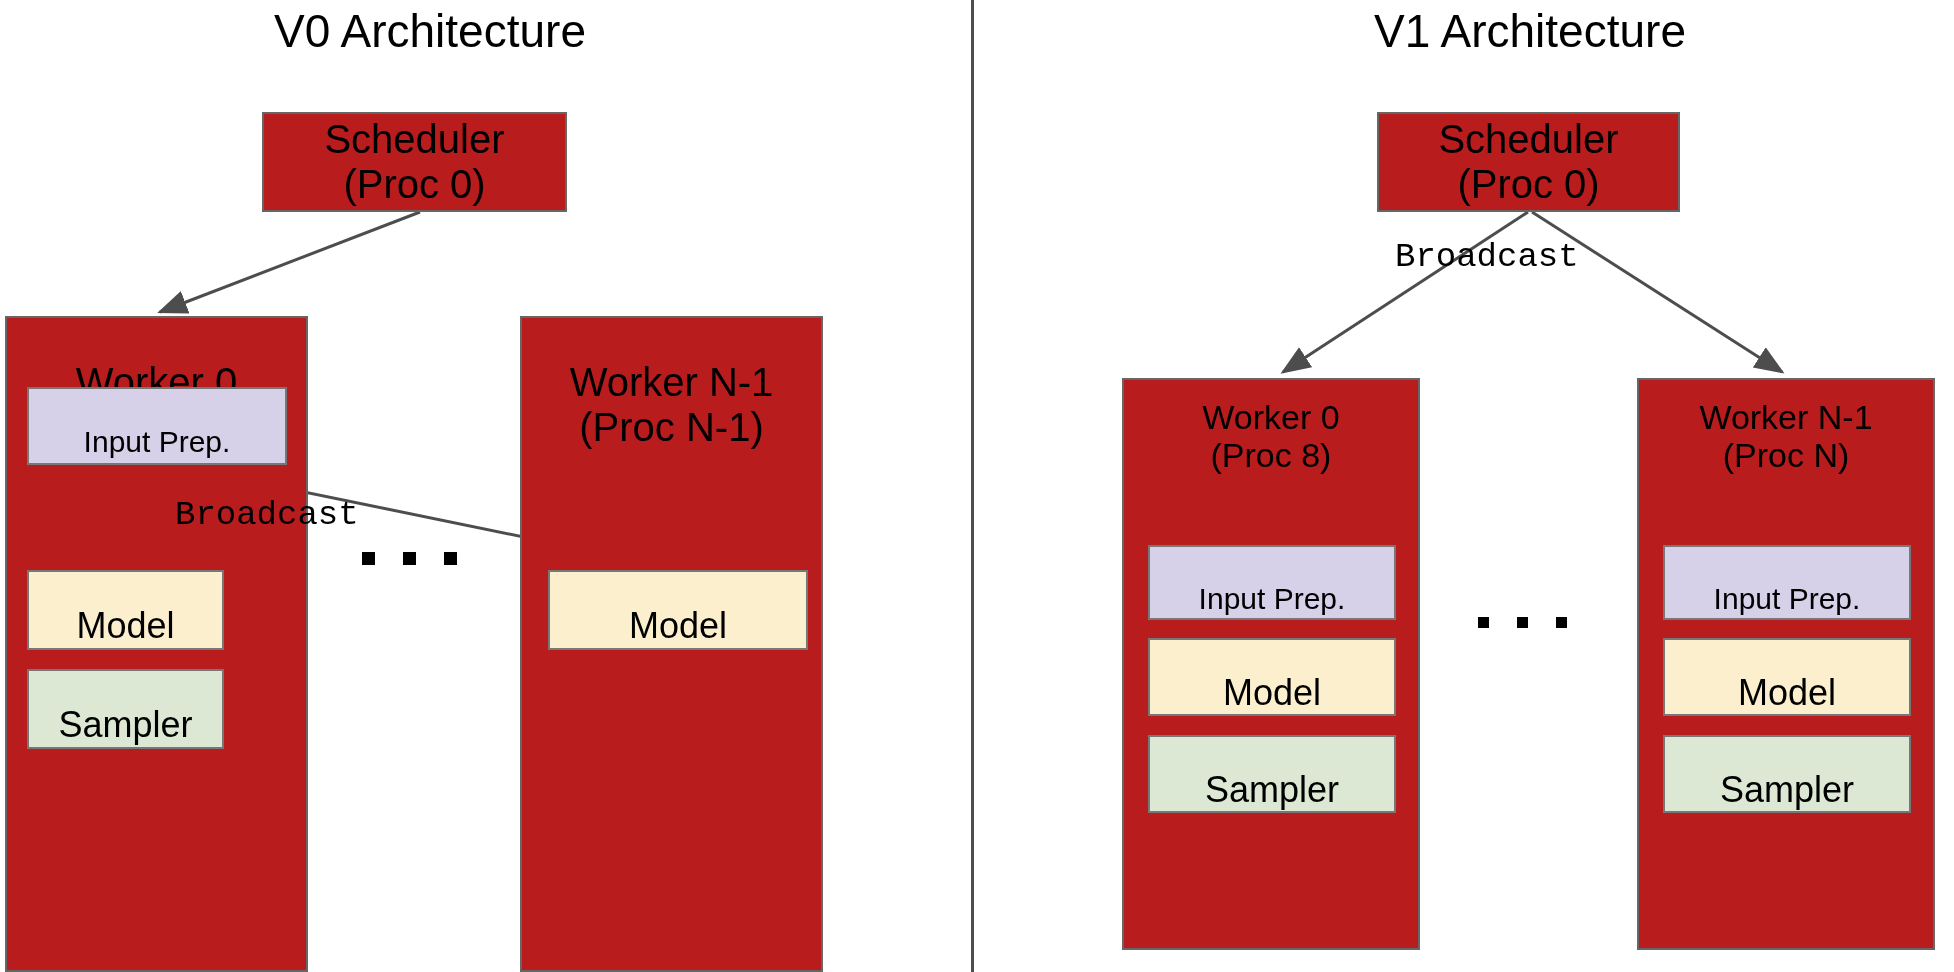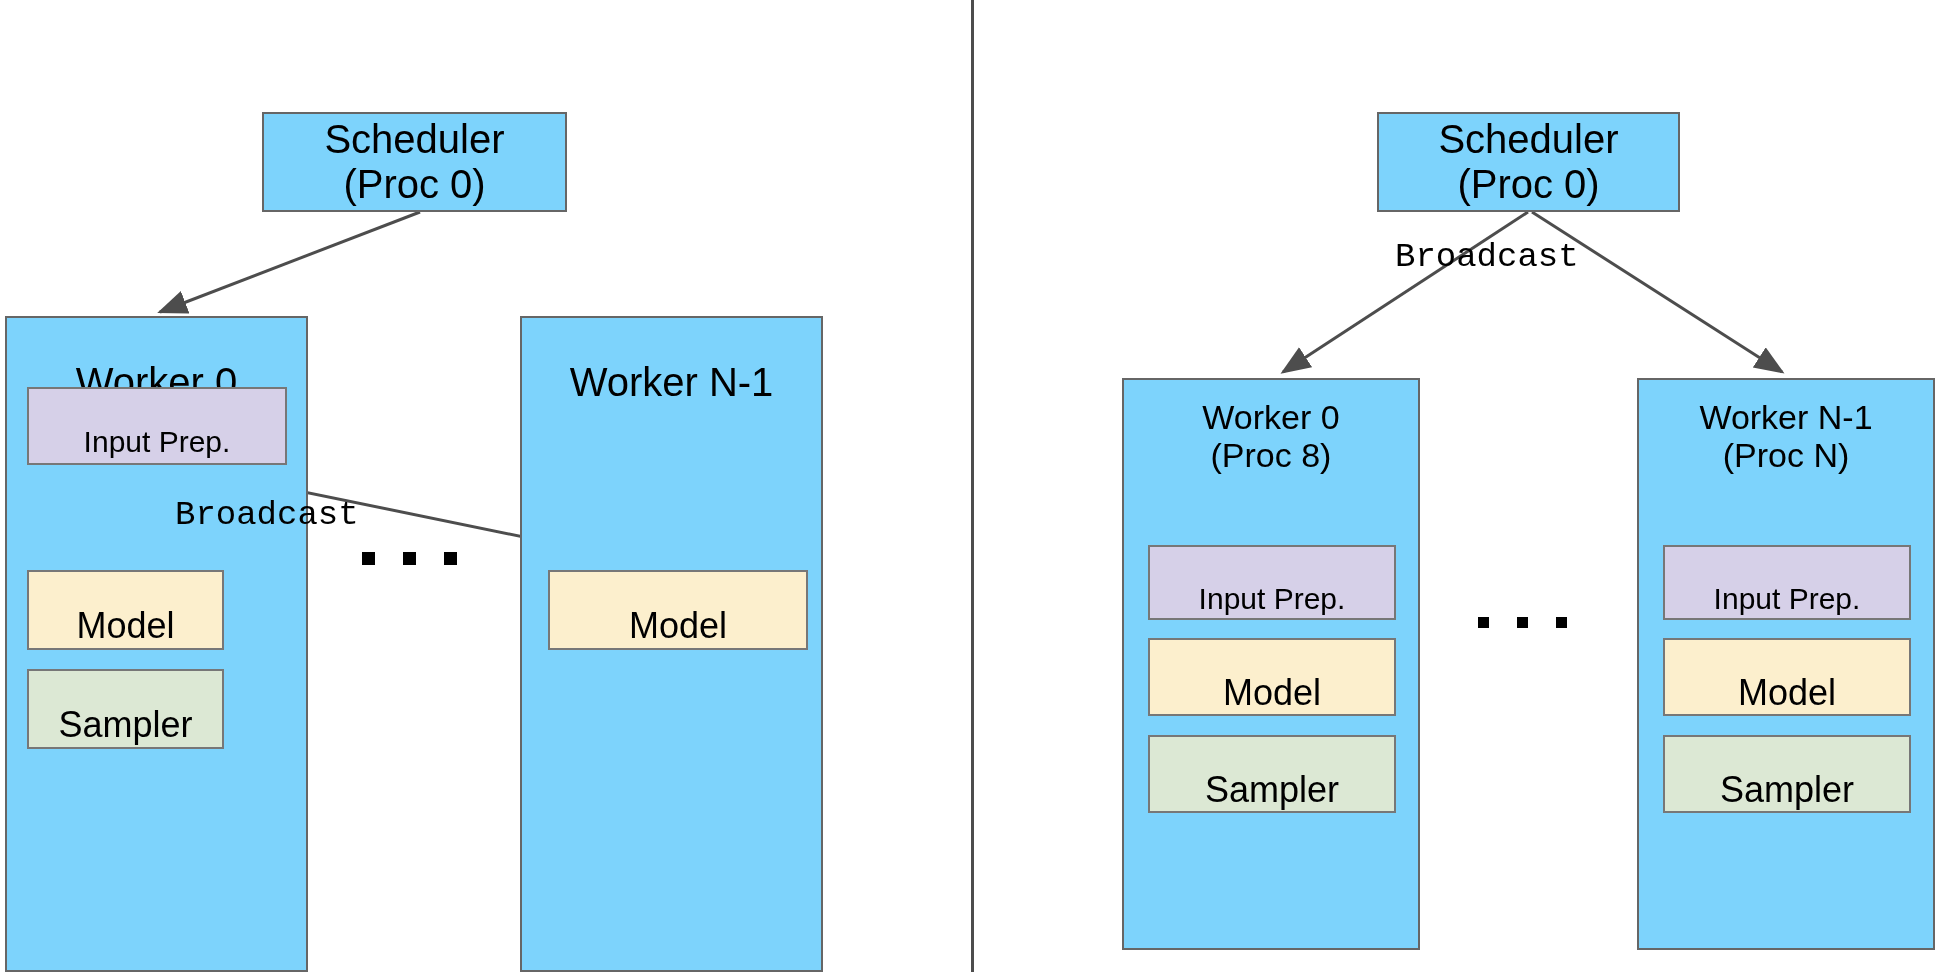--- a/index.html
+++ b/index.html
@@ -30,21 +30,21 @@
   }
   .box {
     position: absolute;
     box-sizing: border-box;
     border: 2px solid #666666;
     display: flex;
     flex-direction: column;
     align-items: center;
   }
   .container-box {
-    background: #7dd3fc;
+    background: #b91c1c;
   }
   .node-label {
     font-size: 40px;
     line-height: 1.12;
     text-align: center;
     white-space: nowrap;
     color: #000;
   }
   .node-label.small {
     font-size: 34px;
@@ -119,20 +119,21 @@
 
     <line x1="163" y1="463" x2="660" y2="565" stroke="#4d4d4d" stroke-width="3" marker-end="url(#ah)"></line>
 
     <line x1="1528" y1="212" x2="1283" y2="372" stroke="#4d4d4d" stroke-width="3" marker-end="url(#ah)"></line>
 
     <line x1="1532" y1="212" x2="1782" y2="372" stroke="#4d4d4d" stroke-width="3" marker-end="url(#ah)"></line>
   </svg>
 
   <div class="divider" style="left:971px; top:0px; width:3px; height:972px;"></div>
 
+  <div class="title" style="left:130px; top:6px; width:600px;">V0 Architecture</div>
 
   <div class="box container-box" style="left:262px; top:112px; width:305px; height:100px; justify-content:center;">
     <div class="node-label">Scheduler</div>
     <div class="node-label">(Proc 0)</div>
   </div>
 
   <div class="box container-box" style="left:5px; top:316px; width:303px; height:656px;">
     <div class="node-label" style="margin-top:42px;">Worker 0</div>
     <div class="node-label">(Proc 0)</div>
   </div>
@@ -147,27 +148,29 @@
   </div>
 
   <div class="ellipsis" style="left:362px; top:552px;">
     <span class="dot"></span>
     <span class="dot"></span>
     <span class="dot"></span>
   </div>
 
   <div class="box container-box" style="left:520px; top:316px; width:303px; height:656px;">
     <div class="node-label" style="margin-top:42px;">Worker N-1</div>
+    <div class="node-label">(Proc N-1)</div>
   </div>
   <div class="sub-box" style="left:548px; top:570px; width:260px; height:80px; background:#fcefcd;">
     <span class="sub-label">Model</span>
   </div>
 
   <div class="edge-label" style="left:175px; top:496px;">Broadcast</div>
 
+  <div class="title" style="left:1230px; top:6px; width:600px;">V1 Architecture</div>
 
   <div class="box container-box" style="left:1377px; top:112px; width:303px; height:100px; justify-content:center;">
     <div class="node-label">Scheduler</div>
     <div class="node-label">(Proc 0)</div>
   </div>
 
   <div class="edge-label" style="left:1395px; top:238px;">Broadcast</div>
 
   <div class="box container-box" style="left:1122px; top:378px; width:298px; height:572px;">
     <div class="node-label small" style="margin-top:18px;">Worker 0</div>

